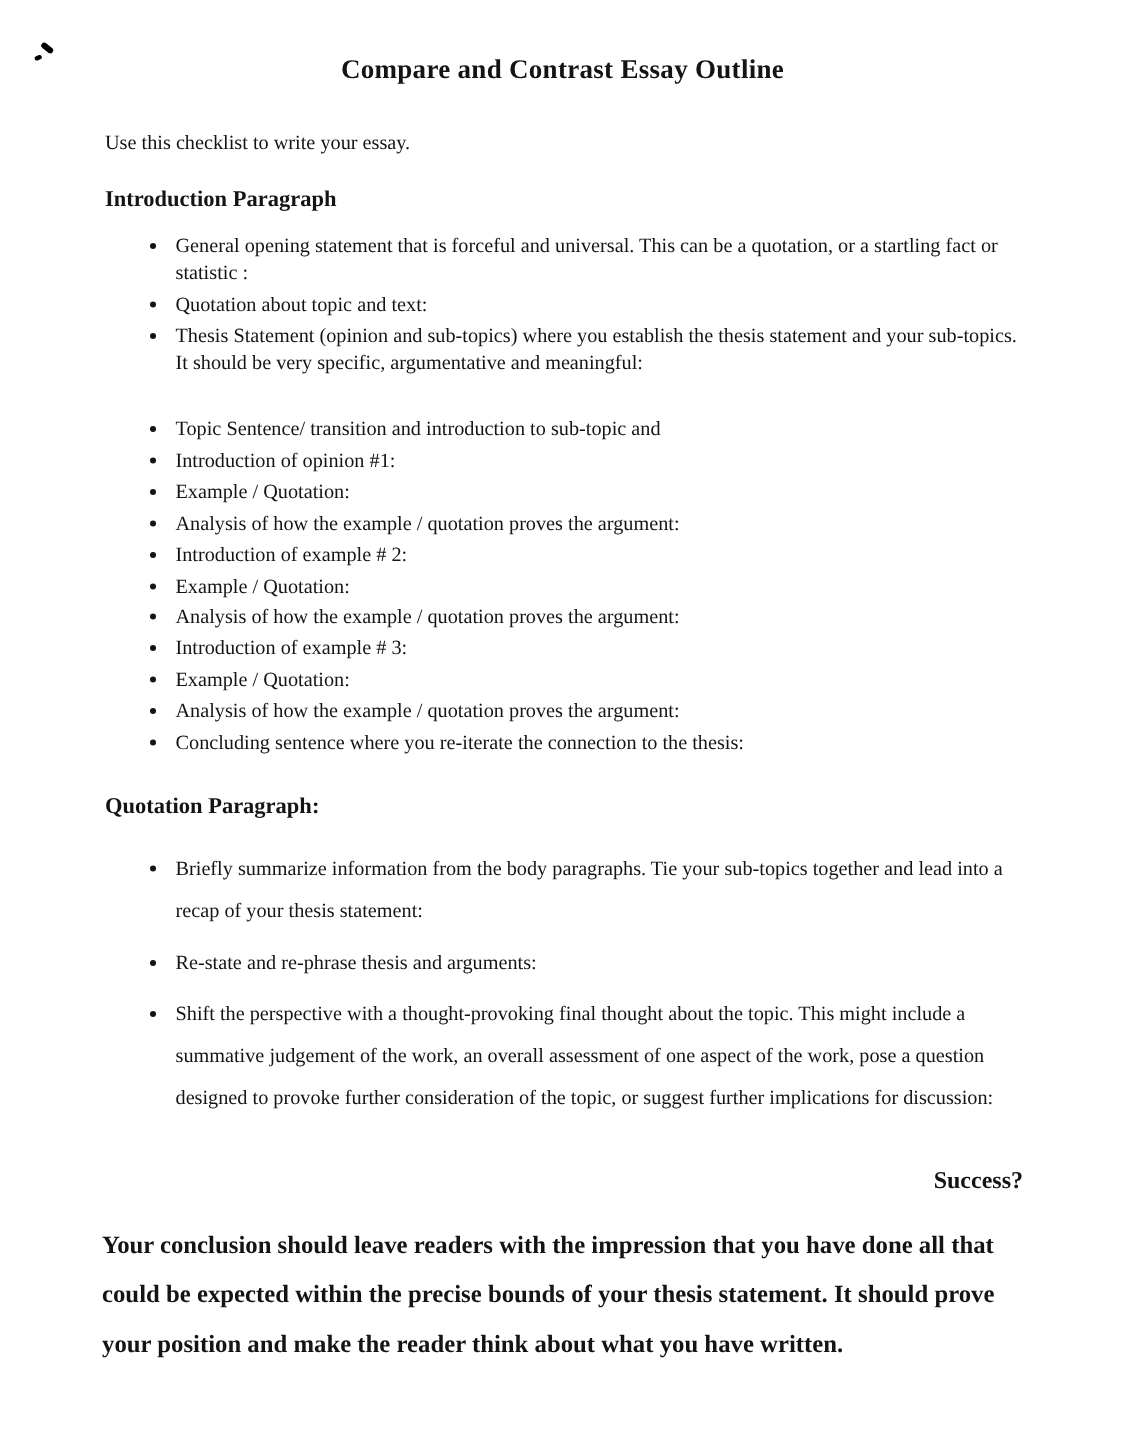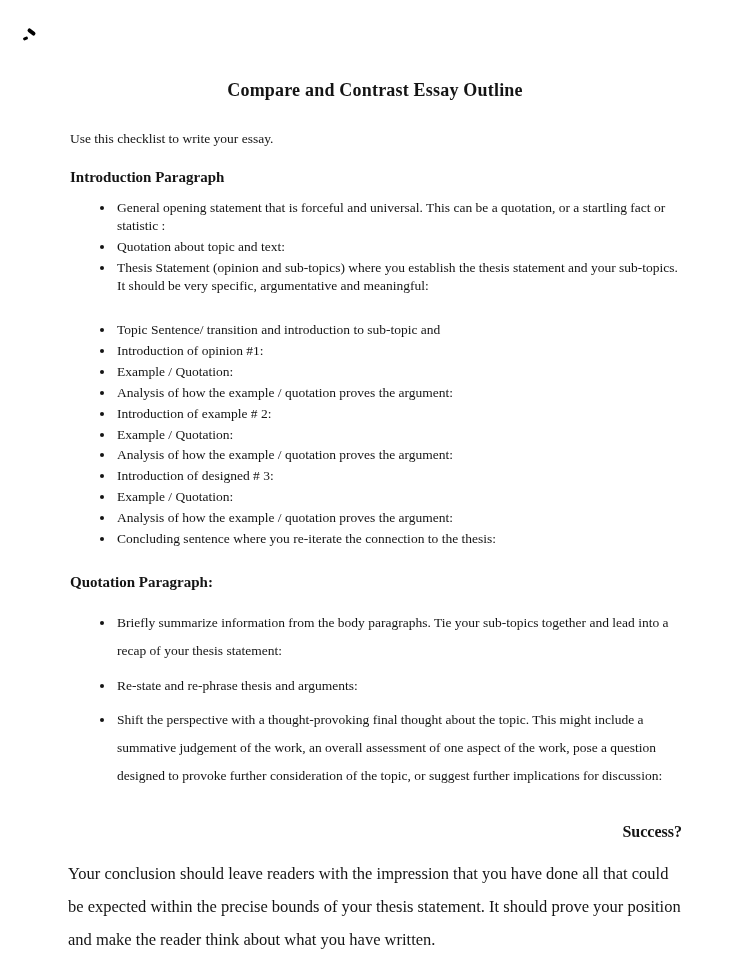--- a/index.html
+++ b/index.html
@@ -17,21 +17,21 @@
   }
   .artifact {
     position: absolute;
     background: #000;
   }
   .artifact.a1 { left: 27px; top: 30px; width: 9px; height: 4px; transform: rotate(38deg); border-radius: 2px; }
   .artifact.a2 { left: 23px; top: 37px; width: 5px; height: 3px; transform: rotate(-20deg); border-radius: 2px; }
 
   .page {
     box-sizing: border-box;
-    padding: 80px 68px 0 68px;
+    padding: 36px 68px 0 68px;
   }
   .doc-title {
     text-align: center;
     font-size: 18px;
     font-weight: bold;
     margin: 0 0 30px 0;
     letter-spacing: 0.2px;
   }
   .intro-line {
     font-size: 13.5px;
@@ -64,21 +64,21 @@
     margin-bottom: 7px;
   }
   .success-heading {
     text-align: right;
     font-size: 16px;
     font-weight: bold;
     margin: 34px 0 16px 0;
   }
   .final-paragraph {
     font-size: 16.5px;
-    font-weight: normal;
+    font-weight: bold;
     line-height: 2.0;
     margin: 0;
   }
 </style>
 </head>
 <body>
 
 <div class="artifact a1"></div>
 <div class="artifact a2"></div>
 
@@ -99,21 +99,21 @@
 
   <div class="section">
     <ul>
       <li>Topic Sentence/ transition and introduction to sub-topic and</li>
       <li>Introduction of opinion #1:</li>
       <li>Example / Quotation:</li>
       <li>Analysis of how the example / quotation proves the argument:</li>
       <li>Introduction of example # 2:</li>
       <li>Example / Quotation:</li>
       <li>Analysis of how the example / quotation proves the argument:</li>
-      <li>Introduction of designed # 3:</li>
+      <li>Introduction of example # 3:</li>
       <li>Example / Quotation:</li>
       <li>Analysis of how the example / quotation proves the argument:</li>
       <li>Concluding sentence where you re-iterate the connection to the thesis:</li>
     </ul>
   </div>
 
   <div class="section concluding">
     <h2>Quotation Paragraph:</h2>
     <ul>
       <li>Briefly summarize information from the body paragraphs. Tie your sub-topics together and lead into a recap of your thesis statement:</li>

